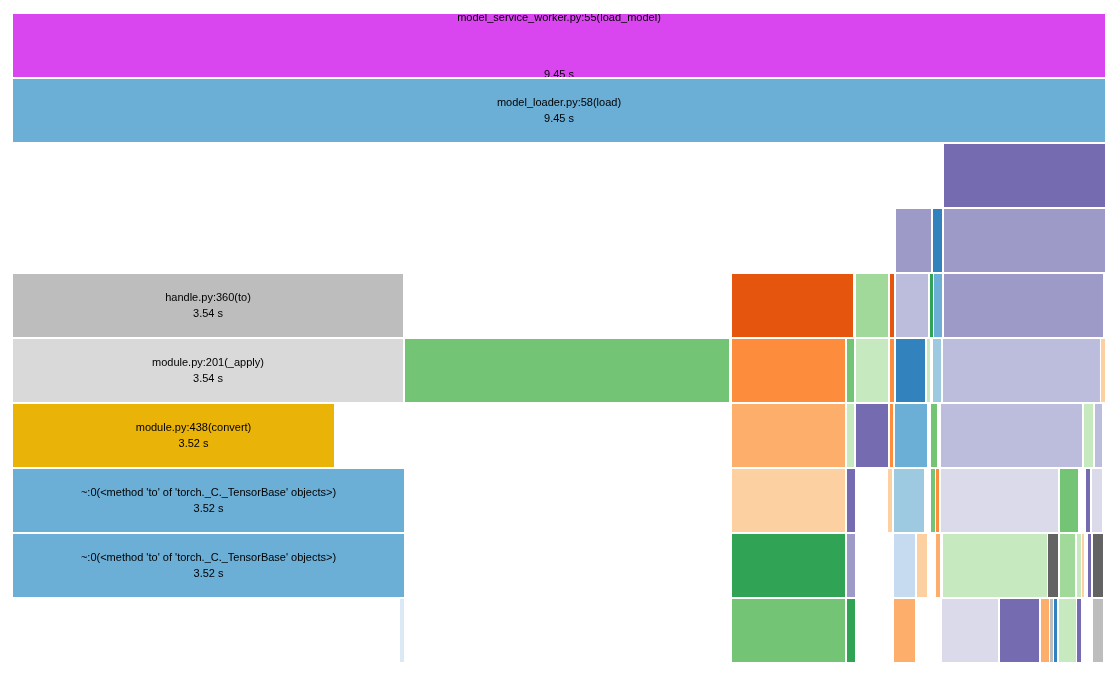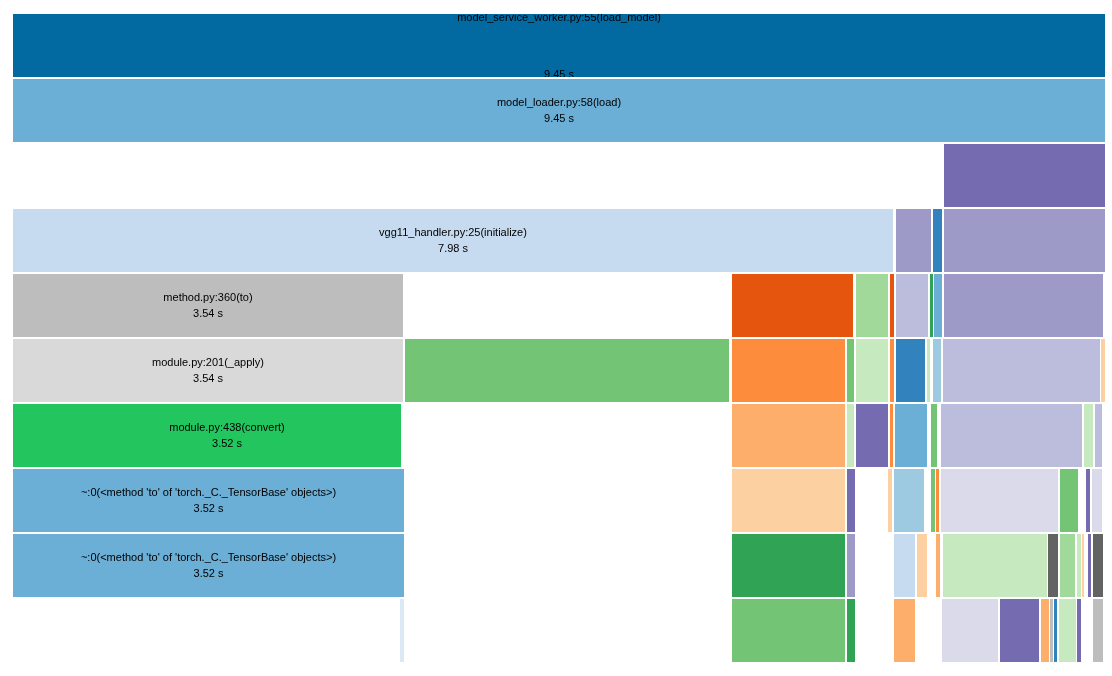--- a/index.html
+++ b/index.html
@@ -28,38 +28,34 @@
   }
   .blk .fn, .blk .tm{
     white-space:nowrap;
     pointer-events:none;
   }
 </style>
 </head>
 <body>
 
 <div id="stage">
-    <div class="blk" style="left: 13px; top: 14px; width: 1092px; background: #0369a1; gap: 44px;">
+    <div class="blk" style="left: 13px; top: 14px; width: 1092px; background: #d946ef; gap: 44px;">
       <div class="fn">model_service_worker.py:55(load_model)</div>
       <div class="tm">9.45 s</div>
     </div>
     <div class="blk" style="left: 13px; top: 79px; width: 1092px; background: rgb(107, 174, 214);">
       <div class="fn">model_loader.py:58(load)</div>
       <div class="tm">9.45 s</div>
     </div>
     <div class="blk" style="left: 944px; top: 144px; width: 161px; background: rgb(117, 107, 177);"></div>
-    <div class="blk" style="left: 13px; top: 209px; width: 880px; background: rgb(198, 219, 239);">
-      <div class="fn">vgg11_handler.py:25(initialize)</div>
-      <div class="tm">7.98 s</div>
-    </div>
     <div class="blk" style="left: 896px; top: 209px; width: 35px; background: rgb(158, 154, 200);"></div>
     <div class="blk" style="left: 933px; top: 209px; width: 9px; background: rgb(49, 130, 189);"></div>
     <div class="blk" style="left: 944px; top: 209px; width: 161px; background: rgb(158, 154, 200);"></div>
     <div class="blk" style="left: 13px; top: 274px; width: 390px; background: rgb(189, 189, 189);">
-      <div class="fn">method.py:360(to)</div>
+      <div class="fn">handle.py:360(to)</div>
       <div class="tm">3.54 s</div>
     </div>
     <div class="blk" style="left: 732px; top: 274px; width: 121px; background: rgb(230, 85, 13);"></div>
     <div class="blk" style="left: 856px; top: 274px; width: 32px; background: rgb(161, 217, 155);"></div>
     <div class="blk" style="left: 890px; top: 274px; width: 4px; background: rgb(230, 85, 13);"></div>
     <div class="blk" style="left: 896px; top: 274px; width: 32px; background: rgb(188, 189, 220);"></div>
     <div class="blk" style="left: 930px; top: 274px; width: 3px; background: rgb(49, 163, 84);"></div>
     <div class="blk" style="left: 934px; top: 274px; width: 8px; background: rgb(107, 174, 214);"></div>
     <div class="blk" style="left: 944px; top: 274px; width: 159px; background: rgb(158, 154, 200);"></div>
     <div class="blk" style="left: 13px; top: 339px; width: 390px; background: rgb(217, 217, 217);">
@@ -69,21 +65,21 @@
     <div class="blk" style="left: 405px; top: 339px; width: 324px; background: rgb(116, 196, 118);"></div>
     <div class="blk" style="left: 732px; top: 339px; width: 113px; background: rgb(253, 141, 60);"></div>
     <div class="blk" style="left: 847px; top: 339px; width: 7px; background: rgb(116, 196, 118);"></div>
     <div class="blk" style="left: 856px; top: 339px; width: 32px; background: rgb(199, 233, 192);"></div>
     <div class="blk" style="left: 890px; top: 339px; width: 4px; background: rgb(253, 141, 60);"></div>
     <div class="blk" style="left: 896px; top: 339px; width: 29px; background: rgb(49, 130, 189);"></div>
     <div class="blk" style="left: 927px; top: 339px; width: 3px; background: rgb(199, 233, 192);"></div>
     <div class="blk" style="left: 933px; top: 339px; width: 8px; background: rgb(158, 202, 225);"></div>
     <div class="blk" style="left: 943px; top: 339px; width: 157px; background: rgb(188, 189, 220);"></div>
     <div class="blk" style="left: 1101px; top: 339px; width: 4px; background: rgb(253, 208, 162);"></div>
-    <div class="blk" style="left: 13px; top: 404px; width: 388px; background: #22c55e; padding-left: 40px;">
+    <div class="blk" style="left: 13px; top: 404px; width: 321px; background: #eab308; padding-left: 40px;">
       <div class="fn">module.py:438(convert)</div>
       <div class="tm">3.52 s</div>
     </div>
     <div class="blk" style="left: 732px; top: 404px; width: 113px; background: rgb(253, 174, 107);"></div>
     <div class="blk" style="left: 847px; top: 404px; width: 7px; background: rgb(199, 233, 192);"></div>
     <div class="blk" style="left: 856px; top: 404px; width: 32px; background: rgb(117, 107, 177);"></div>
     <div class="blk" style="left: 890px; top: 404px; width: 3px; background: rgb(253, 141, 60);"></div>
     <div class="blk" style="left: 895px; top: 404px; width: 32px; background: rgb(107, 174, 214);"></div>
     <div class="blk" style="left: 931px; top: 404px; width: 6px; background: rgb(116, 196, 118);"></div>
     <div class="blk" style="left: 941px; top: 404px; width: 141px; background: rgb(188, 189, 220);"></div>

